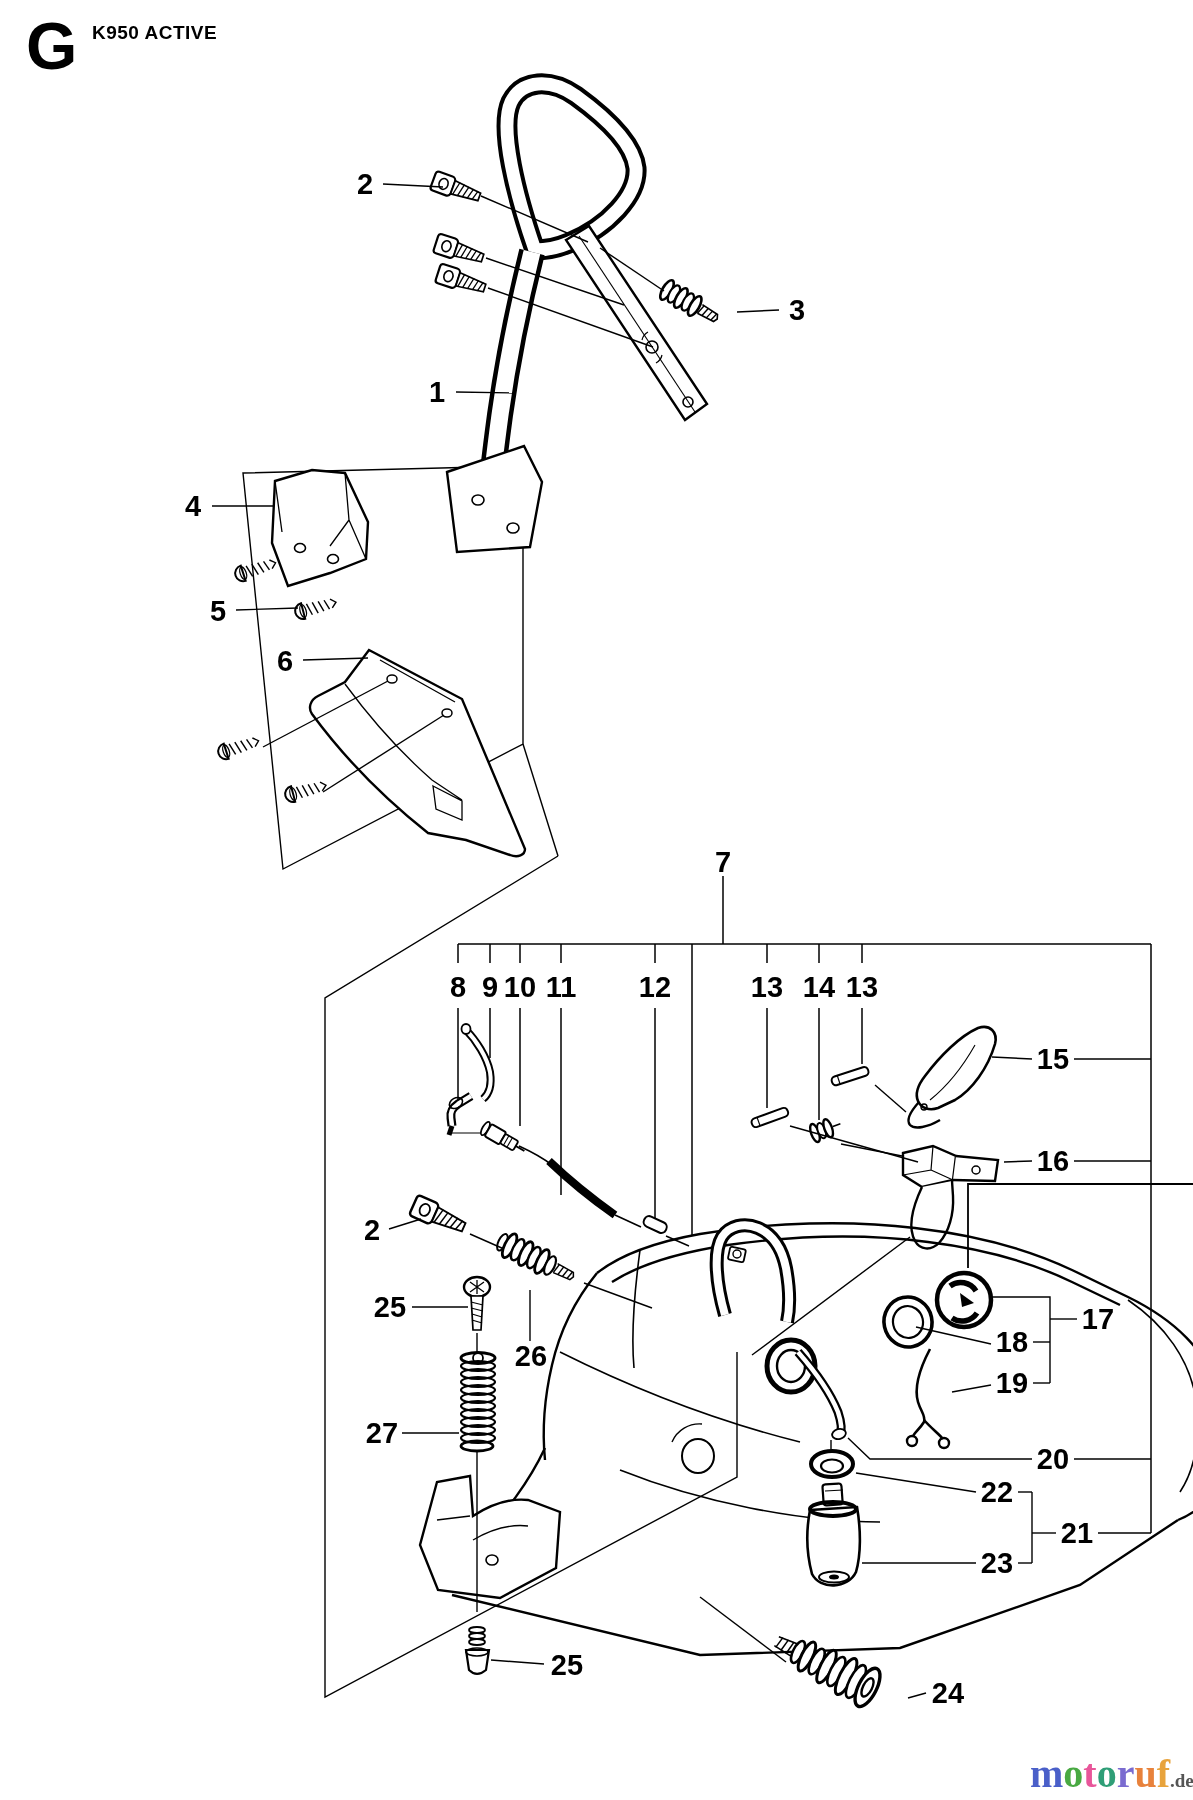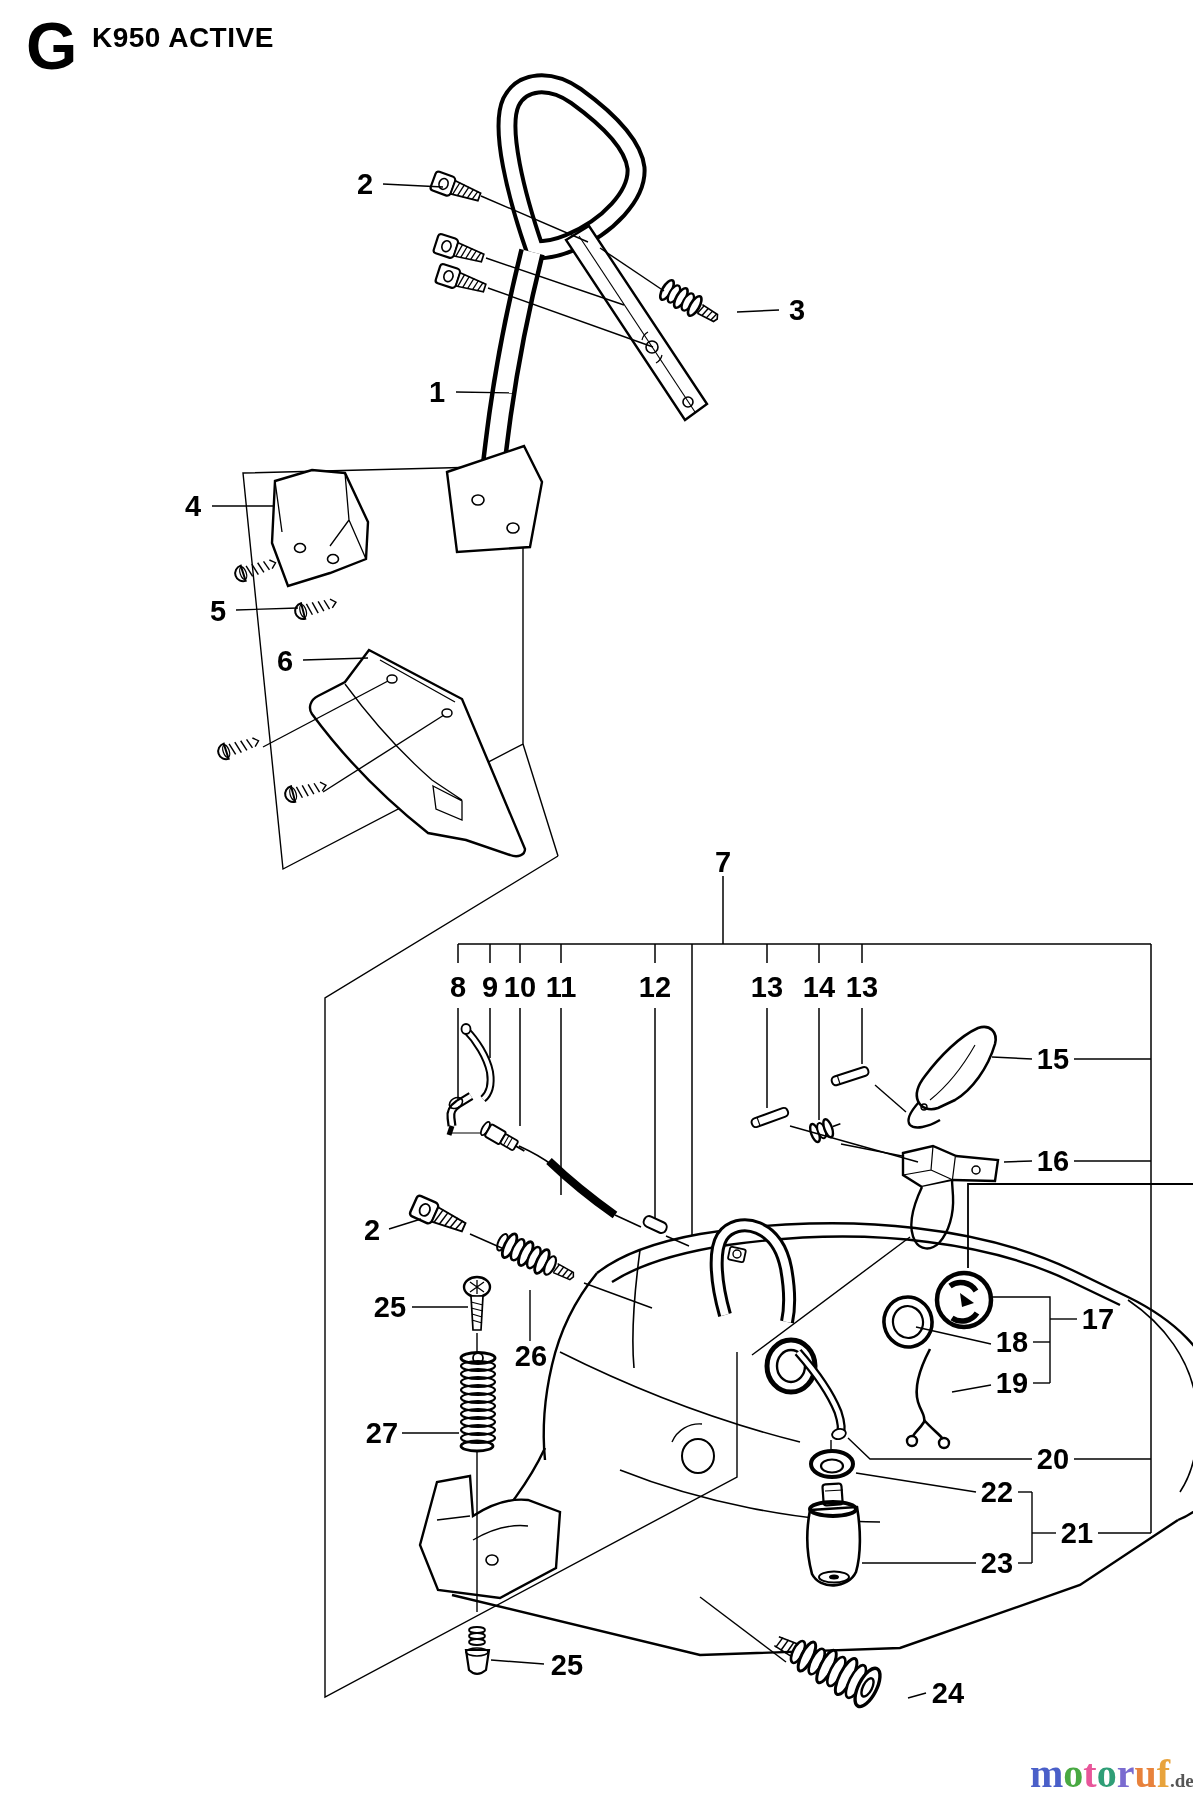--- a/index.html
+++ b/index.html
@@ -1,20 +1,20 @@
 <!DOCTYPE html>
 <html><head>
 <meta charset="utf-8">
 <style>
   html,body{margin:0;padding:0;background:#fff;}
   .page{position:relative;width:1193px;height:1800px;background:#fff;overflow:hidden;
         font-family:"Liberation Sans",sans-serif;}
   .hdr-letter{position:absolute;left:26px;top:8px;font-size:66px;font-weight:bold;color:#000;
               font-family:"Liberation Sans",sans-serif;}
-  .hdr-model{position:absolute;left:92px;top:22px;font-size:28px;font-weight:bold;color:#000;
+  .hdr-model{position:absolute;left:92px;top:22px;font-size:19px;font-weight:bold;color:#000;
              letter-spacing:0.5px;}
   svg{position:absolute;left:0;top:0;}
   .plabel{font-family:"Liberation Sans",sans-serif;font-weight:bold;font-size:29px;fill:#000;
           text-anchor:middle;}
   .wm{position:absolute;left:1030px;top:1750px;font-family:"Liberation Serif",serif;
       font-weight:bold;font-size:40px;white-space:nowrap;text-align:center;}
   .wm .suffix{font-size:19px;color:#555;font-weight:bold;}
   line,path,polyline,polygon,rect,ellipse,circle{vector-effect:none;}
 </style>
 </head>

